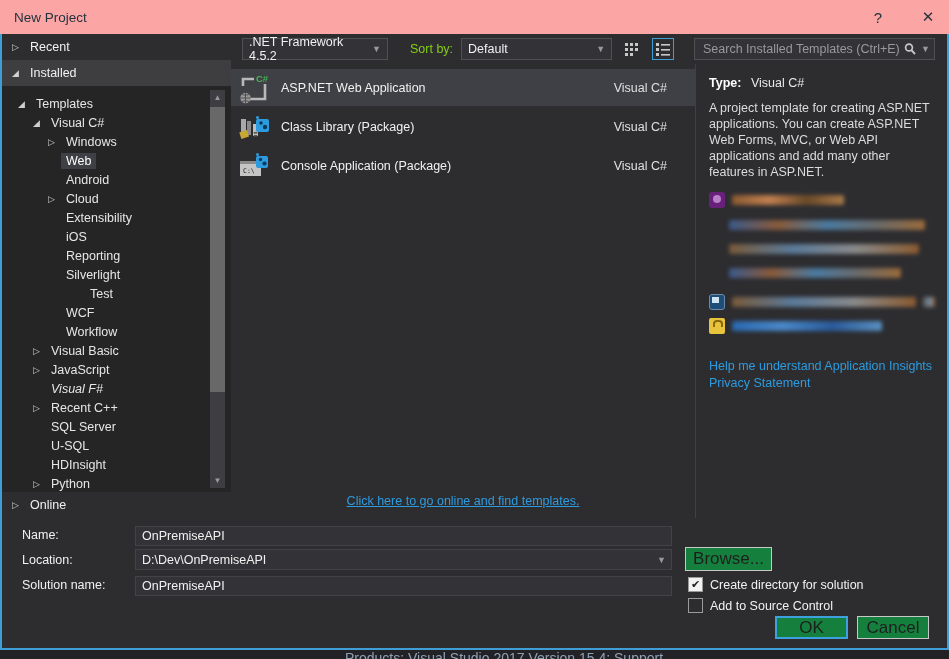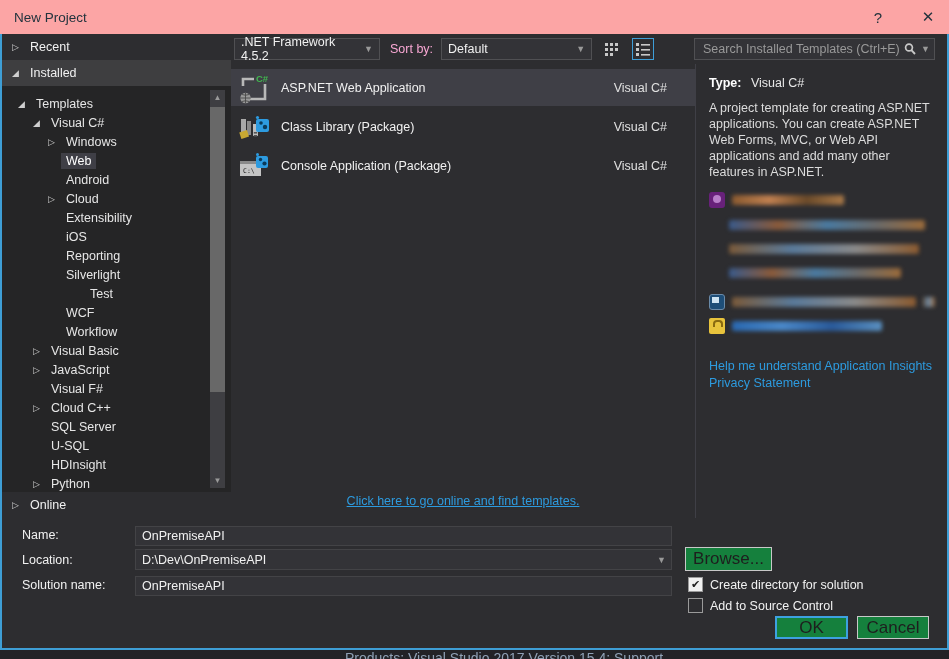--- a/index.html
+++ b/index.html
@@ -41,23 +41,23 @@
   .vscroll .arrow.up { top:0; }
   .vscroll .arrow.down { bottom:0; }
   .vscroll .thumb { position:absolute; left:0; width:15px; top:17px; height:285px; background:#686868; }
 
   
   .toolbar { position:absolute; left:229px; right:0; top:34px; height:30px; background:#2D2D30;
              display:flex; align-items:center; }
   .combo { height:22px; background:#333337; border:1px solid #505053; display:flex; align-items:center;
            padding:0 6px; color:#F1F1F1; }
   .combo .caret { margin-left:auto; color:#999; font-size:9px; padding-left:8px; }
-  .combo-framework { width:146px; margin-left:3px; }
+  .combo-framework { width:146px; margin-left:11px; }
   .combo-sort { width:151px; }
-  .sort-label { margin:0 8px 0 10px; color:#f9a8d4; }
+  .sort-label { margin:0 8px 0 22px; color:#84cc16; }
   .view-btn { width:22px; height:22px; margin-left:9px; display:flex; align-items:center; justify-content:center;
               border:1px solid transparent; }
   .view-btn.selected { border-color:#3E9ED8; }
   .searchbox { position:absolute; right:12px; top:4px; width:241px; height:22px; background:#333337;
                border:1px solid #505053; display:flex; align-items:center; padding:0 4px 0 8px; }
   .searchbox input { flex:1; background:transparent; border:none; outline:none; color:#C8C8C8;
                      font-family:"Liberation Sans",sans-serif; font-size:12.5px; min-width:0; }
   .searchbox input::placeholder { color:#999; }
   .search-caret { color:#999; font-size:9px; margin-left:4px; }
 
@@ -220,28 +220,28 @@
             <div class="tree-row" style="padding-left: 31px;">
               <span class="expander">▷</span>
               <span class="tree-label">Visual Basic</span>
             </div>
 
             <div class="tree-row" style="padding-left: 31px;">
               <span class="expander">▷</span>
               <span class="tree-label">JavaScript</span>
             </div>
 
-            <div class="tree-row" style="padding-left: 31px;">
+            <div class="tree-row" style="padding-left: 31px; font-style: italic;">
               <span class="expander"></span>
               <span class="tree-label">Visual F#</span>
             </div>
 
             <div class="tree-row" style="padding-left: 31px;">
               <span class="expander">▷</span>
-              <span class="tree-label">Cloud C++</span>
+              <span class="tree-label">Recent C++</span>
             </div>
 
             <div class="tree-row" style="padding-left: 31px;">
               <span class="expander"></span>
               <span class="tree-label">SQL Server</span>
             </div>
 
             <div class="tree-row" style="padding-left: 31px;">
               <span class="expander"></span>
               <span class="tree-label">U-SQL</span>

